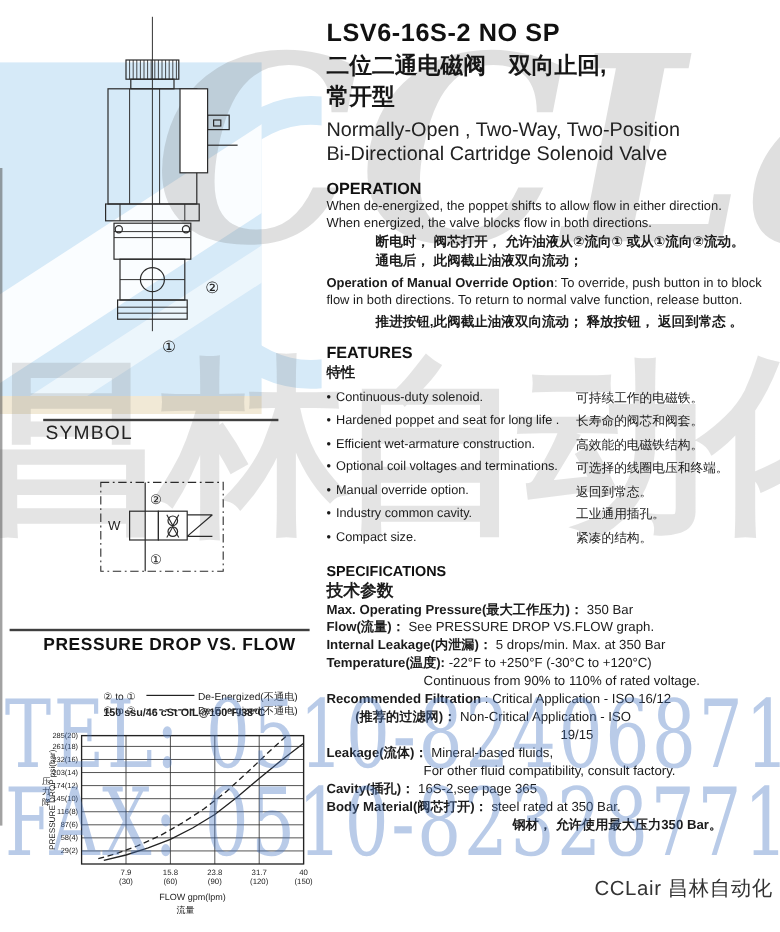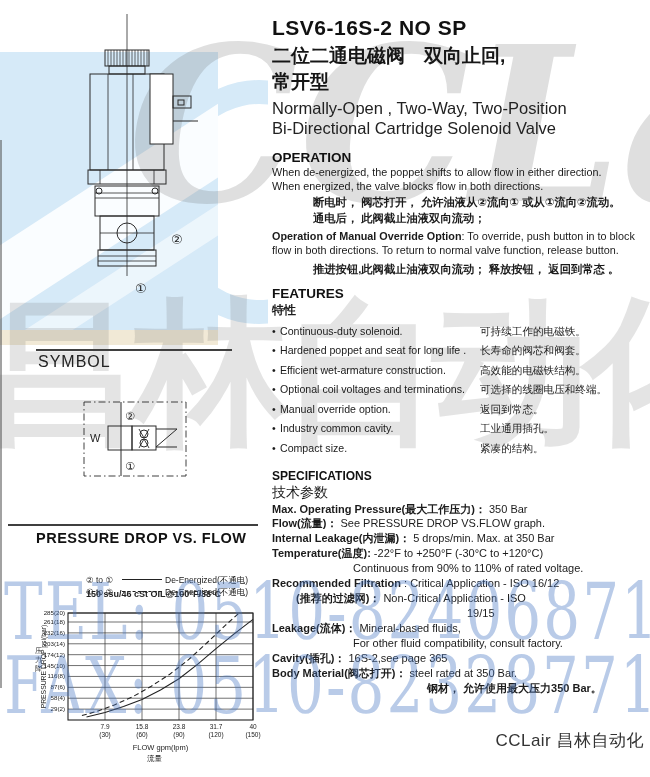--- a/index.html
+++ b/index.html
@@ -46,21 +46,21 @@
   .oprow.zh{font-weight:600;font-size:11.3px;margin-top:2px;padding-left:41px;}
   .oprow.gap{margin-top:5px;}
   .oprow b{font-weight:700;}
   .h-feat{font-size:13.5px;font-weight:700;margin-top:10px;color:#111;}
   .h-feat-zh{font-size:12px;font-weight:700;margin-top:1px;}
   .featrow{display:flex;font-size:10.6px;margin-top:5.5px;color:#1b1b1b;}
   .featrow .en{width:200px;}
   .featrow .zh{font-weight:500;}
   .bullet{width:8px;}
   .h-spec{font-size:12px;font-weight:700;margin-top:13px;color:#111;}
-  .h-spec-zh{font-size:14px;font-weight:400;margin-top:1px;}
+  .h-spec-zh{font-size:14px;font-weight:700;margin-top:1px;}
   .srow{font-size:11px;line-height:1.36;color:#1b1b1b;}
   .srow .sb{font-weight:700;}
   .ind-a{padding-left:81px;}
   .ind-b{padding-left:24px;}
   .ind-c{padding-left:195px;}
   .ind-d{padding-left:155px;}
   .zh600{font-weight:600;}
   .footer{position:absolute;right:6px;top:729px;font-size:17px;color:#333;z-index:1;letter-spacing:.5px;}
   svg{overflow:visible;}
 </style>

